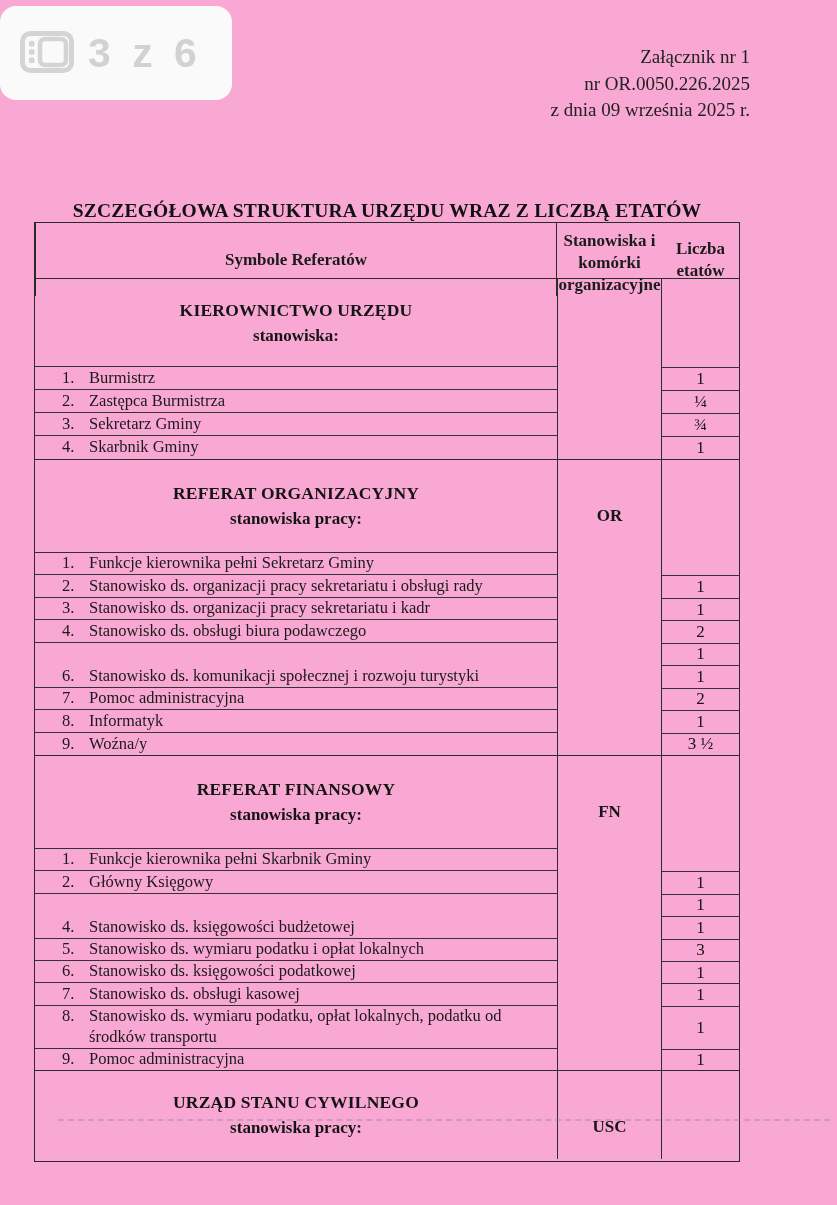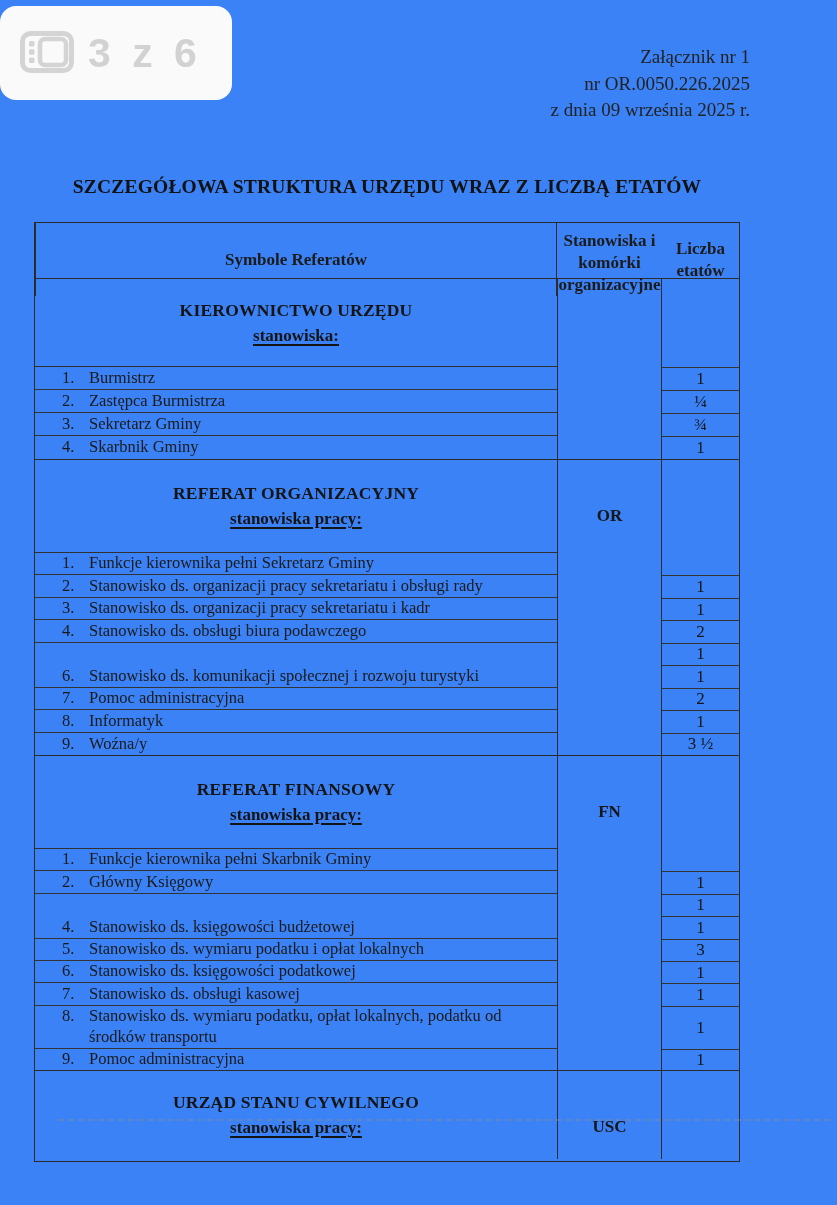--- a/index.html
+++ b/index.html
@@ -1,33 +1,33 @@
 <!DOCTYPE html>
 <html><head>
 <meta charset="utf-8">
 <style>
   html,body{margin:0;padding:0;background:#e9e9e9;}
   .page{
-    position:relative;width:837px;height:1205px;background:#3b82f6;
+    position:relative;width:837px;height:1205px;background:#f9a8d4;
     font-family:"Liberation Serif","DejaVu Serif",serif;color:#1b1b1b;
     overflow:hidden;margin:0 auto;
   }
   
   .badge{position:absolute;left:0;top:6px;width:232px;height:94px;background:#fafafa;border-radius:16px;}
   .badge .icon{position:absolute;left:20px;top:25px;}
   .badge .lbl{
     position:absolute;left:88px;top:0;height:94px;line-height:94px;
     font-family:"Liberation Sans","DejaVu Sans",sans-serif;font-weight:700;
     font-size:41px;letter-spacing:5px;color:#d2d2d2;white-space:pre;
   }
   
   .annot{position:absolute;top:44px;right:87px;text-align:right;font-size:19px;line-height:26.5px;color:#222;}
   
   .title{
-    position:absolute;left:34px;top:176px;width:706px;text-align:center;
+    position:absolute;left:34px;top:200px;width:706px;text-align:center;
     font-weight:700;font-size:19.5px;letter-spacing:0.2px;color:#121212;
   }
   
   .doc-table{
     position:absolute;left:34px;top:222px;width:706px;height:940px;
     box-sizing:border-box;border:1.8px solid #2a2a2a;
   }
   .thead,.section{display:grid;grid-template-columns:522px 105px 1fr;box-sizing:border-box;}
   .thead{height:56px;border-bottom:1.7px solid #2c2c2c;}
   .th{font-weight:700;font-size:17px;line-height:22px;text-align:center;box-sizing:border-box;}
@@ -41,21 +41,21 @@
   .section-2{height:315px;grid-template-rows:93px repeat(7,22.4px) 43px 1fr;}
   .section-3{height:88px;grid-template-rows:1fr;}
   .head-c1{
     grid-column:1;grid-row:1;box-sizing:border-box;border-bottom:1.6px solid #303030;
     display:flex;flex-direction:column;justify-content:center;align-items:center;gap:5px;
   }
   .head-c1.no-line{border-bottom:none;}
   .sec-title{font-weight:700;font-size:17.5px;letter-spacing:0.2px;color:#141414;}
   .sec-subtitle{
     font-weight:700;font-size:17px;color:#141414;
-    text-decoration:underline;text-underline-offset:3px;text-decoration-thickness:1.5px;
+    text-underline-offset:3px;text-decoration-thickness:1.5px;
   }
   .sym-cell{
     grid-column:2;grid-row:1 / -1;box-sizing:border-box;
     border-left:1.7px solid #2c2c2c;border-right:1.7px solid #2c2c2c;
     text-align:center;padding-top:46px;font-weight:700;font-size:17px;color:#161616;
   }
   .head-c3{grid-column:3;grid-row:1;}
   .row-c1{
     grid-column:1;box-sizing:border-box;border-bottom:1.4px solid #333;
     display:flex;align-items:center;padding-left:54px;padding-right:6px;

